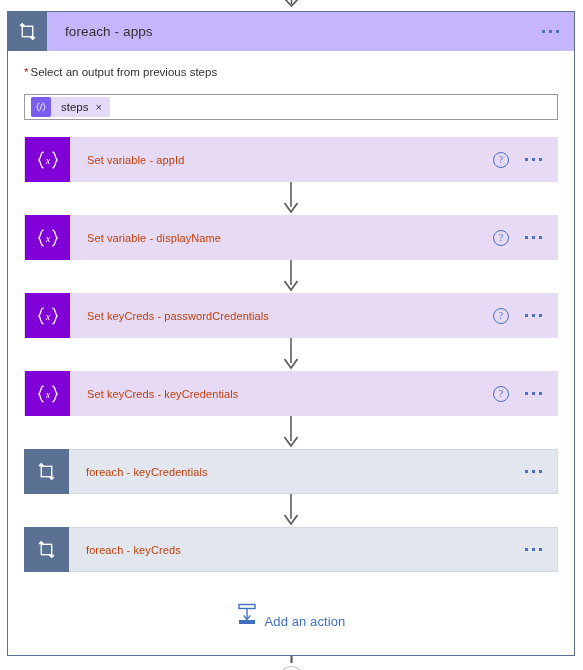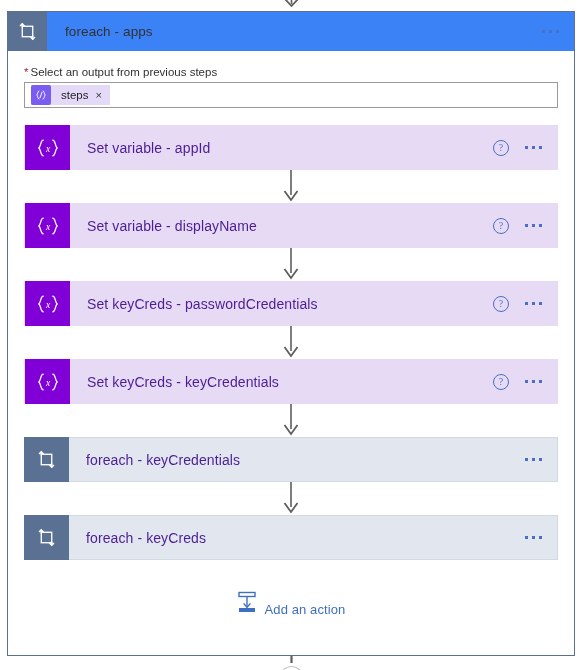--- a/index.html
+++ b/index.html
@@ -34,21 +34,21 @@
     height: 645px;
     border: 1px solid #5b7194;
     background: #ffffff;
     box-sizing: border-box;
   }
 
   
   .scope-header {
     position: relative;
     height: 39px;
-    background: #3b82f6;
+    background: #c4b5fd;
     display: flex;
     align-items: center;
   }
   .scope-header-icon {
     width: 39px;
     height: 39px;
     background: #5b7194;
     display: flex;
     align-items: center;
     justify-content: center;
@@ -78,21 +78,21 @@
   }
 
   
   .param-area {
     padding: 15px 16px 0 16px;
     background: #ffffff;
   }
   .param-label {
     font-size: 11.5px;
     color: #323130;
-    margin-bottom: 4px;
+    margin-bottom: 16px;
     white-space: nowrap;
   }
   .param-label .req {
     color: #a4262c;
     margin-right: 2px;
   }
   .param-box {
     height: 26px;
     border: 1px solid #9a9a9a;
     background: #ffffff;
@@ -150,22 +150,22 @@
   .card-icon {
     width: 45px;
     height: 45px;
     flex: 0 0 auto;
     display: flex;
     align-items: center;
     justify-content: center;
   }
   .card-title {
     margin-left: 17px;
-    font-size: 14px;
-    color: #4c1d95;
+    font-size: 11px;
+    color: #c2410c;
     letter-spacing: .1px;
     white-space: nowrap;
     overflow: hidden;
     text-overflow: ellipsis;
   }
   .card-actions {
     margin-left: auto;
     display: flex;
     align-items: center;
     gap: 16px;

